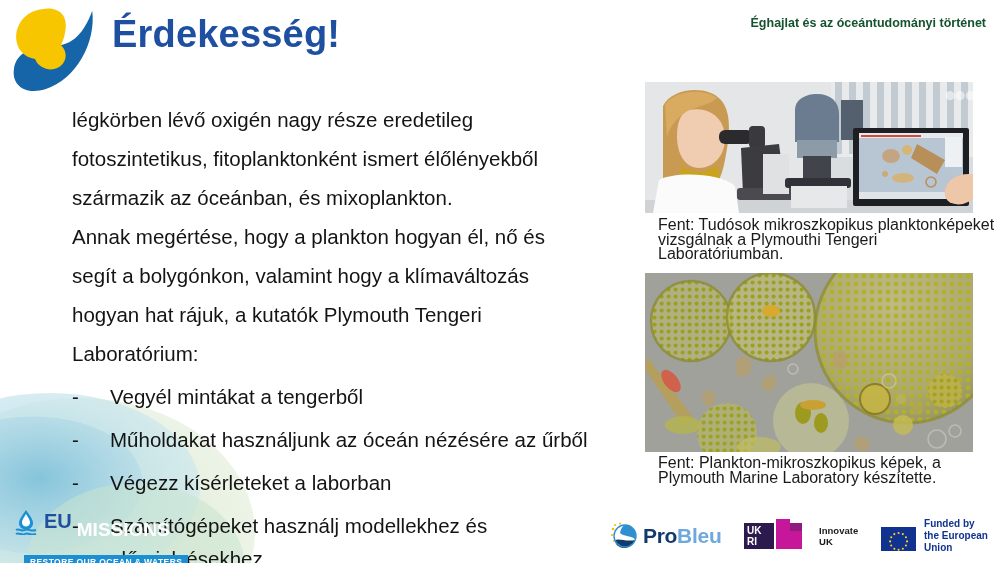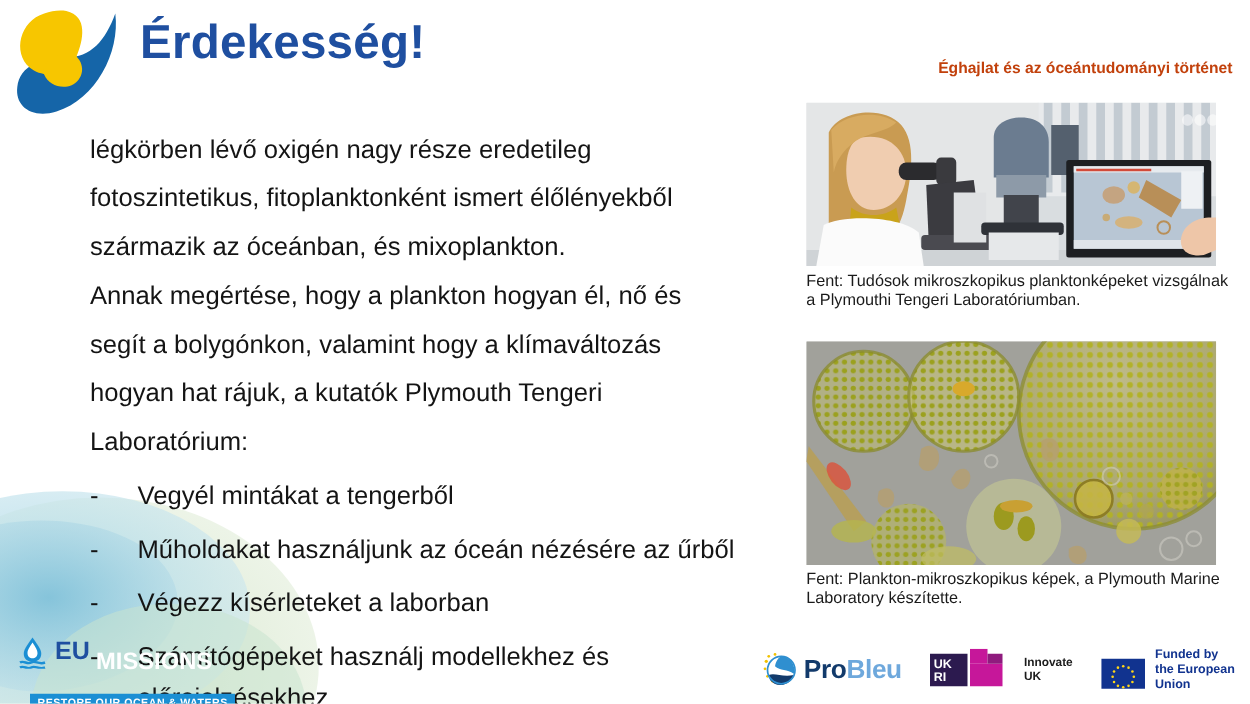--- a/index.html
+++ b/index.html
@@ -50,23 +50,22 @@
     white-space: nowrap;
   }
 
   
   .running-head {
     position: absolute;
     right: 14px;
     top: 16px;
     font-size: 12.5px;
     font-weight: bold;
-    color: #c2410c;
+    color: #14532d;
     white-space: nowrap;
-    margin-top: 31px;
   }
 
   
   .body-copy {
     position: absolute;
     left: 72px;
     top: 100px;
     width: 560px;
   }
   .para-line {
@@ -111,23 +110,24 @@
   .photo-one { left: 645px; top: 82px; width: 328px; height: 131px; }
   .photo-two { left: 645px; top: 273px; width: 328px; height: 179px; }
   .photo-frame {
     width: 100%;
     height: 100%;
     overflow: hidden;
     position: relative;
   }
   .caption {
     position: absolute;
-    font-size: 13px;
+    font-size: 16px;
     line-height: 14.5px;
     color: #1a1a1a;
+    margin-left: 13px;
   }
   .caption-one { left: 645px; top: 218px; width: 340px; }
   .caption-two { left: 645px; top: 456px; width: 340px; }
 
   
   .footer-logos {
     position: absolute;
     left: 608px;
     top: 518px;
     height: 36px;

